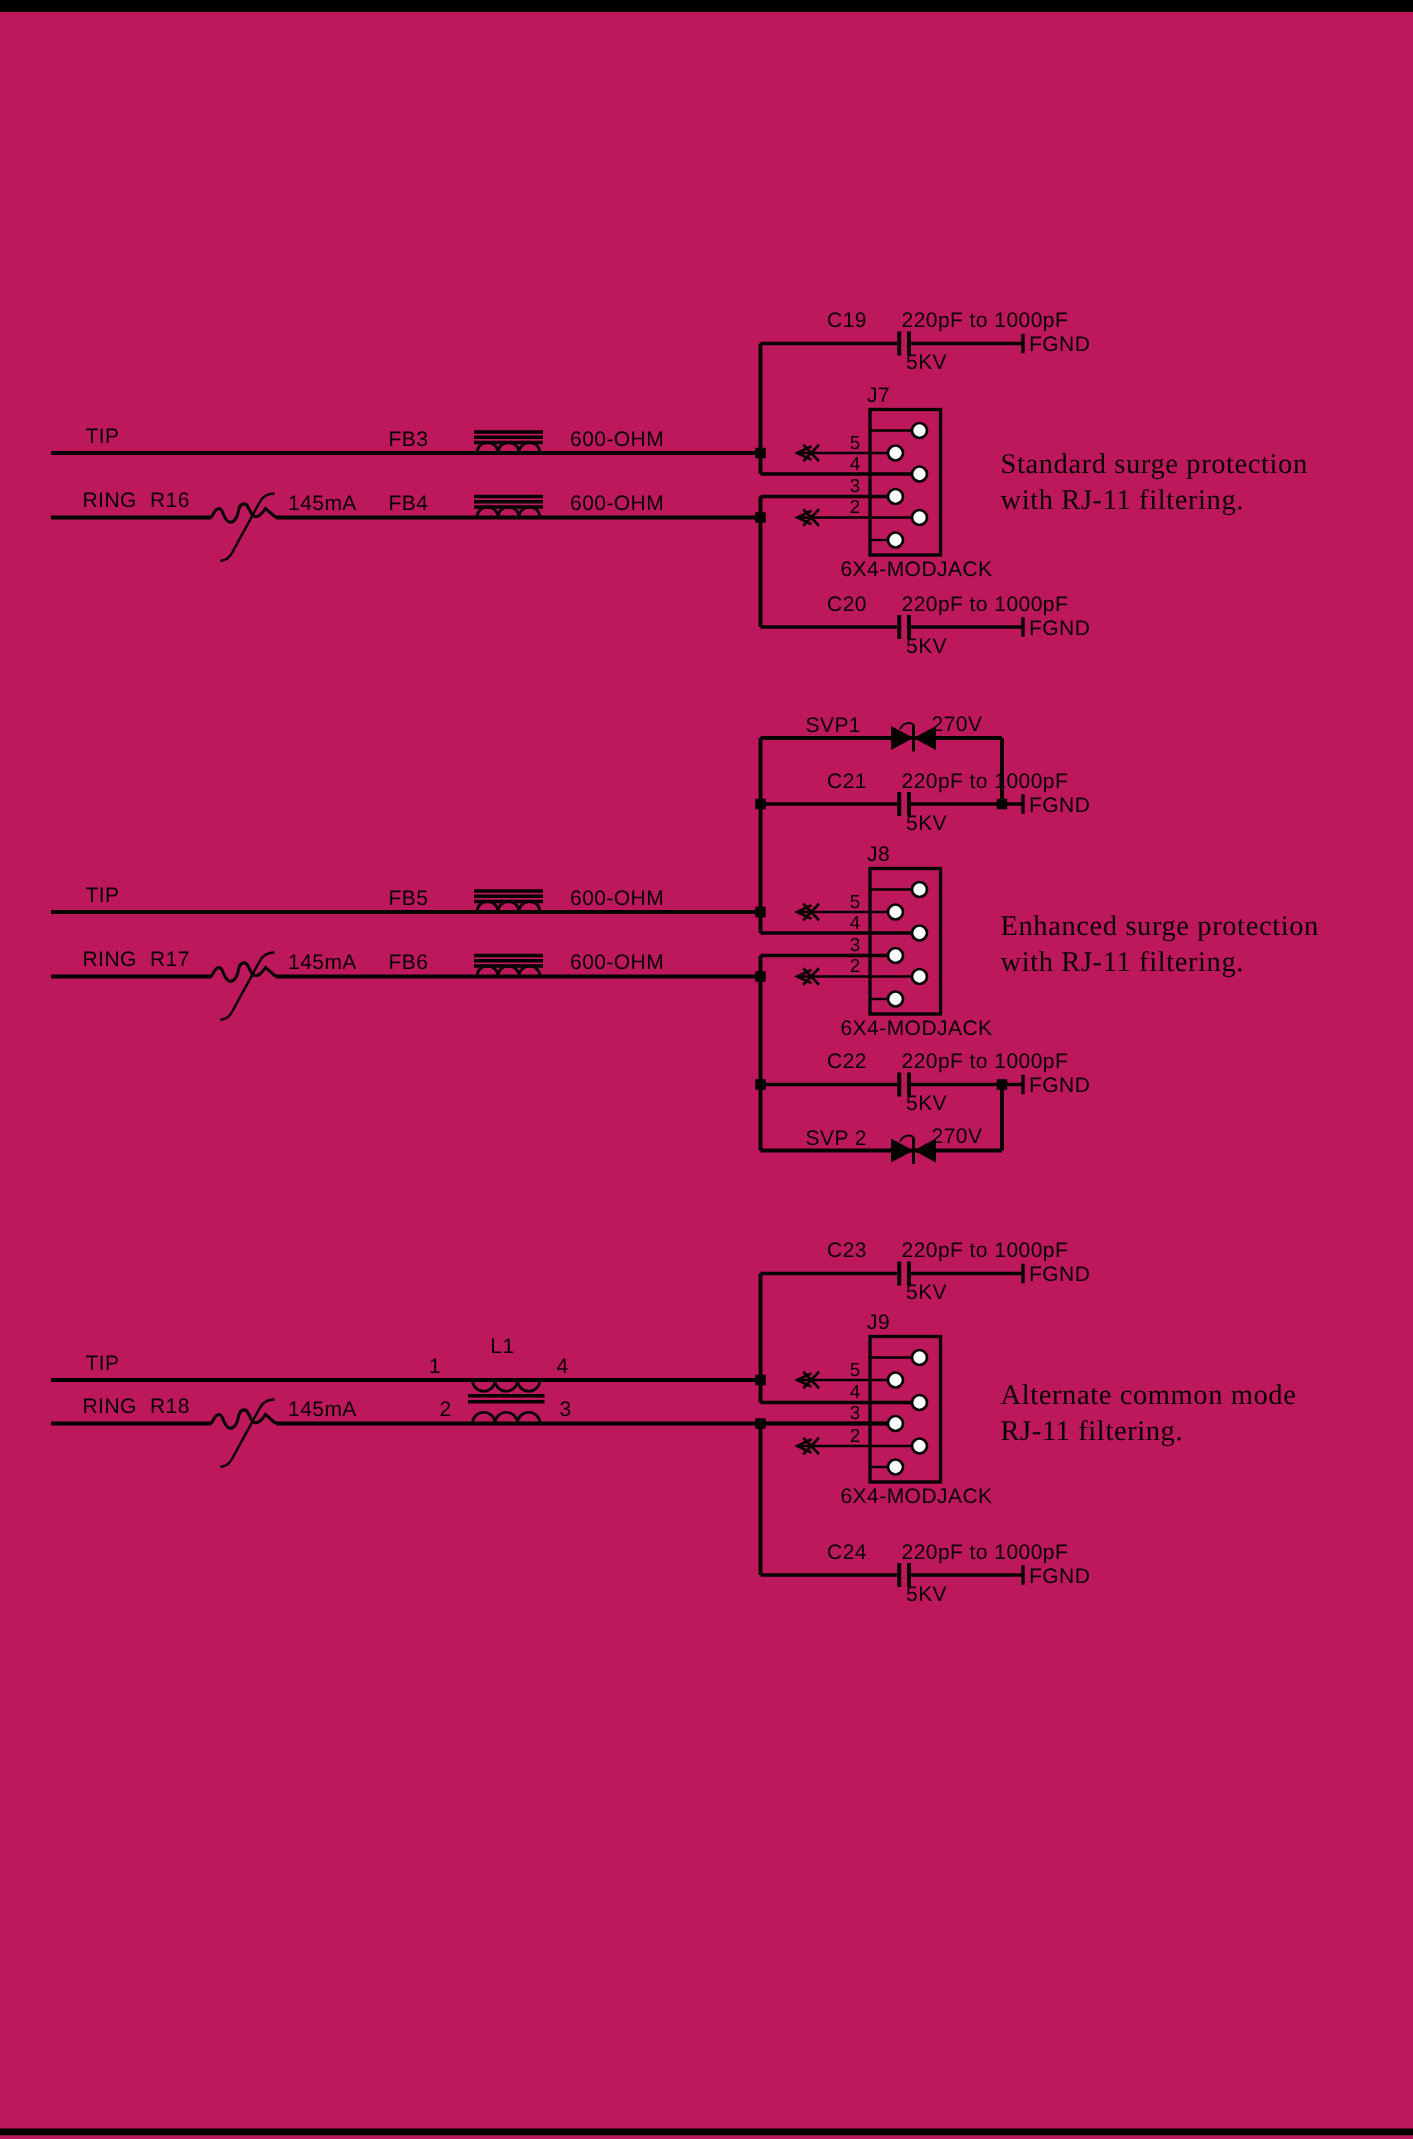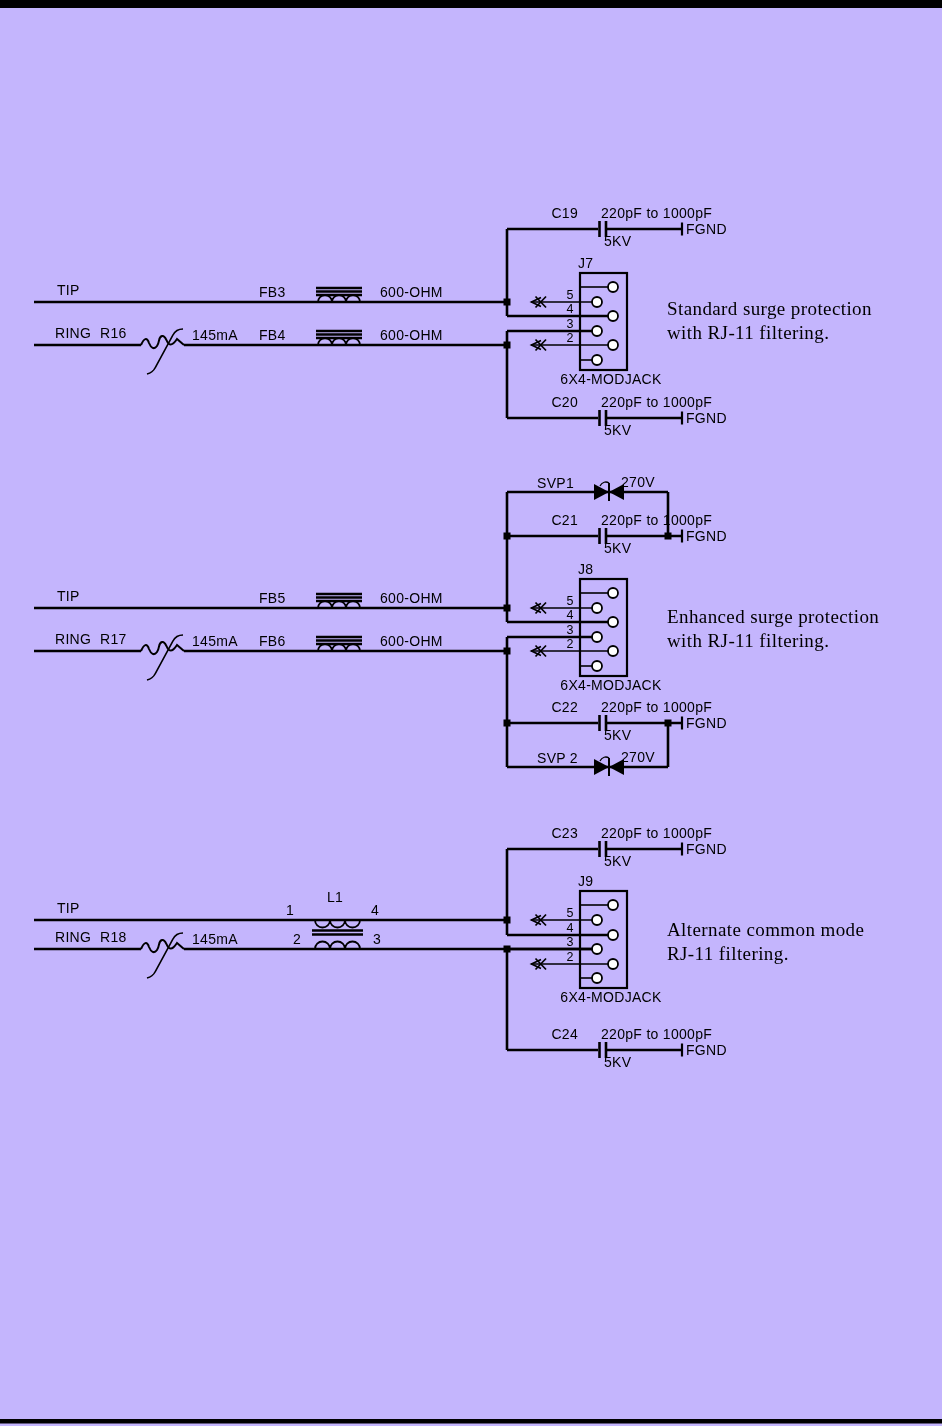--- a/index.html
+++ b/index.html
@@ -1,16 +1,16 @@
 <!DOCTYPE html>
 <html><head>
 <meta charset="utf-8">
 <style>
   html,body{margin:0;padding:0;background:#fff;}
-  #page{position:relative;width:942px;height:1426px;background:#c4b5fd;overflow:hidden;}
+  #page{position:relative;width:942px;height:1426px;background:#be185d;overflow:hidden;}
   svg{display:block;}
   svg text{fill:#000;}
   .lbl{font-family:"Liberation Sans",sans-serif;font-size:14px;letter-spacing:0.3px;}
   .num{font-family:"Liberation Sans",sans-serif;font-size:12.5px;}
   .desc{font-family:"Liberation Serif",serif;font-size:19px;letter-spacing:0.4px;}
   line,path{stroke:#000;}
   .w{stroke-width:2.6;}
   .w2{stroke-width:2.4;}
   .thin{stroke-width:1.6;}
   .plate{stroke-width:2.6;}

